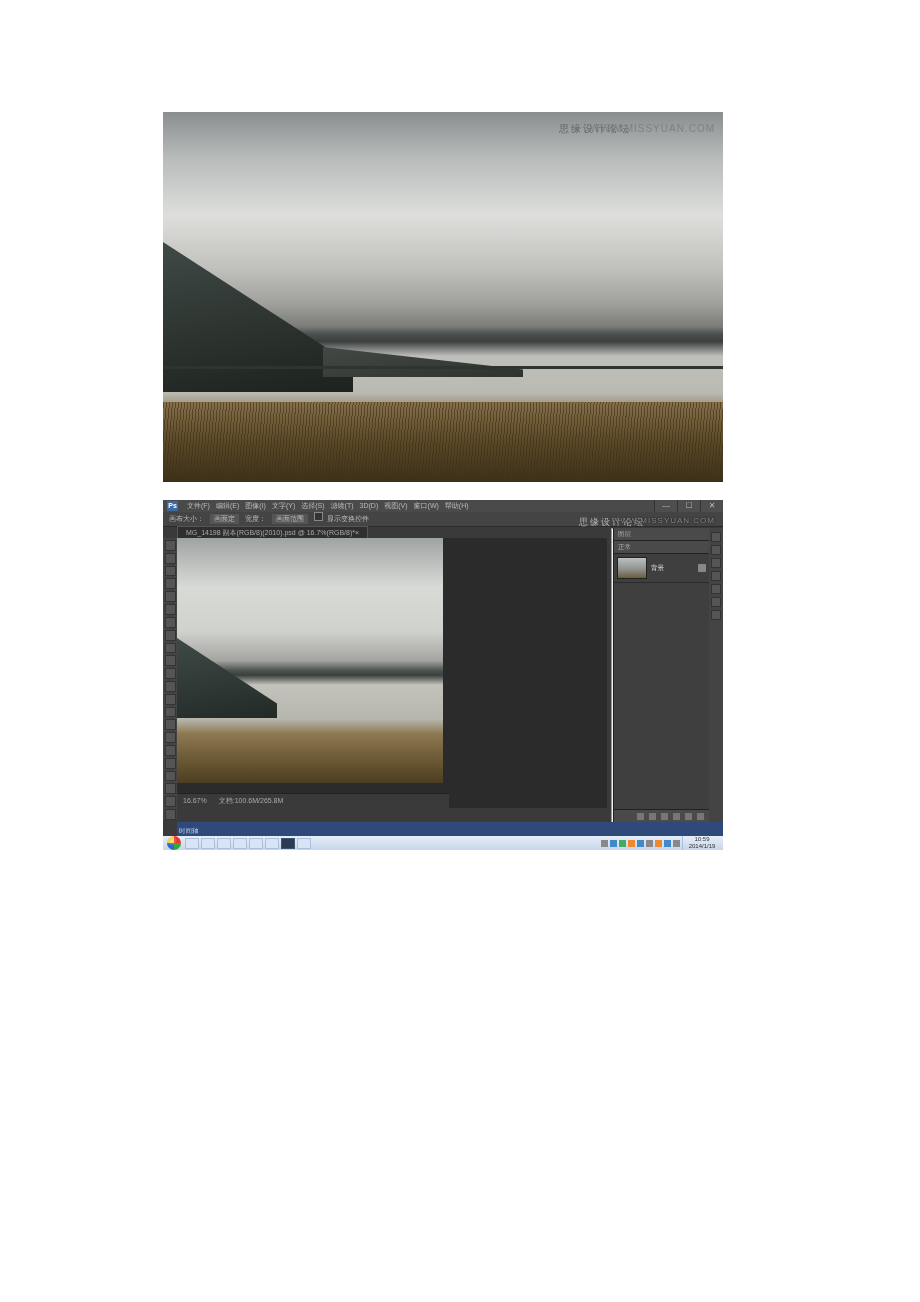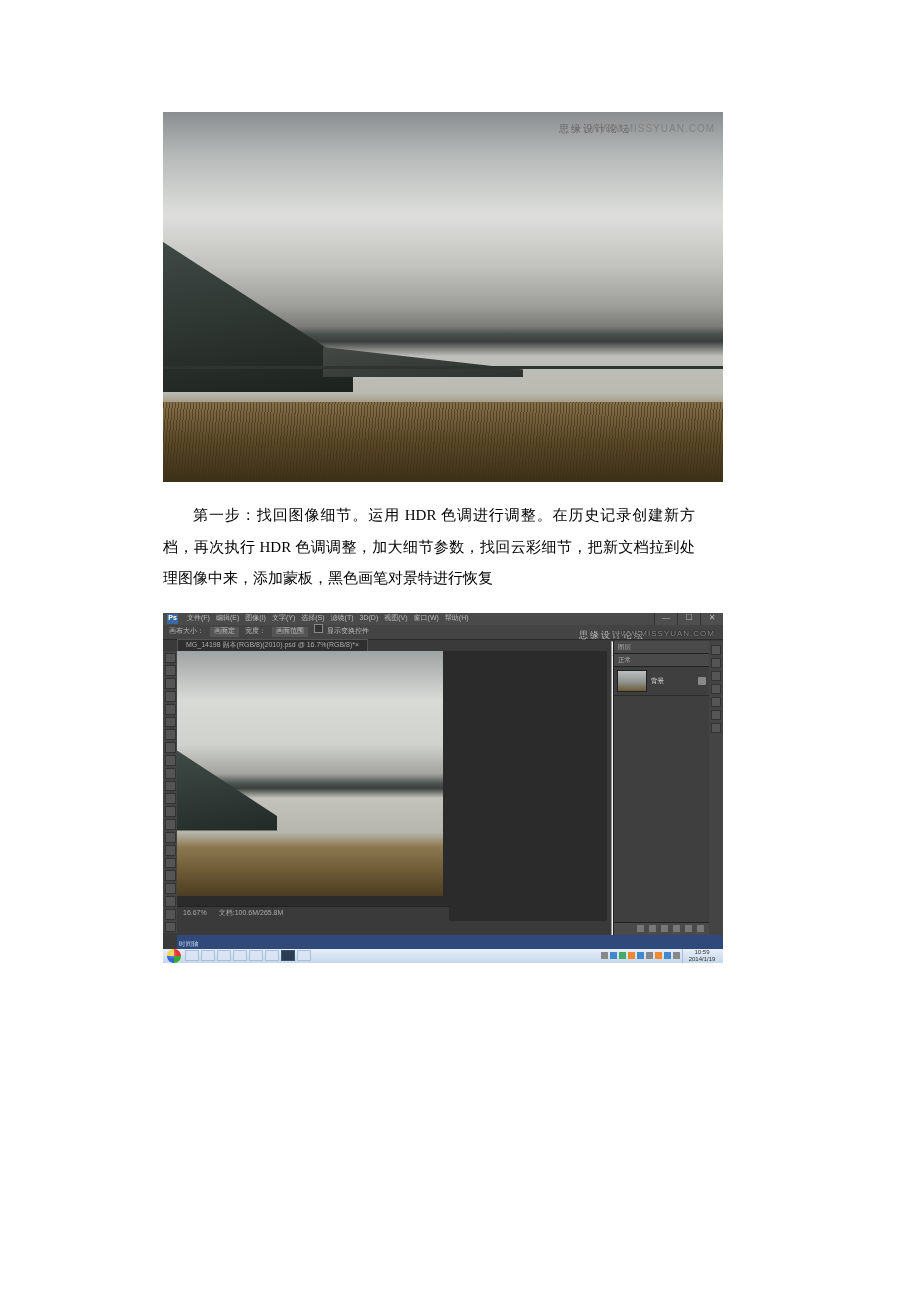--- a/index.html
+++ b/index.html
@@ -307,21 +307,20 @@
 
   <div class="landscape-figure">
     <div class="mountain"></div>
     <div class="mountain2"></div>
     <div class="shoreline"></div>
     <div class="fore-reeds"></div>
     <div class="wm2">思缘设计论坛</div>
     <div class="wm">WWW.MISSYUAN.COM</div>
   </div>
 
-  <p class="body-text">第一步：找回图像细节。运用 HDR 色调进行调整。在历史记录创建新方档，再次执行 HDR 色调调整，加大细节参数，找回云彩细节，把新文档拉到处理图像中来，添加蒙板，黑色画笔对景特进行恢复</p>
 
   <div class="shot">
 
     <div class="menubar">
       <div class="ps">Ps</div>
       <span>文件(F)</span>
       <span>编辑(E)</span>
       <span>图像(I)</span>
       <span>文字(Y)</span>
       <span>选择(S)</span>

